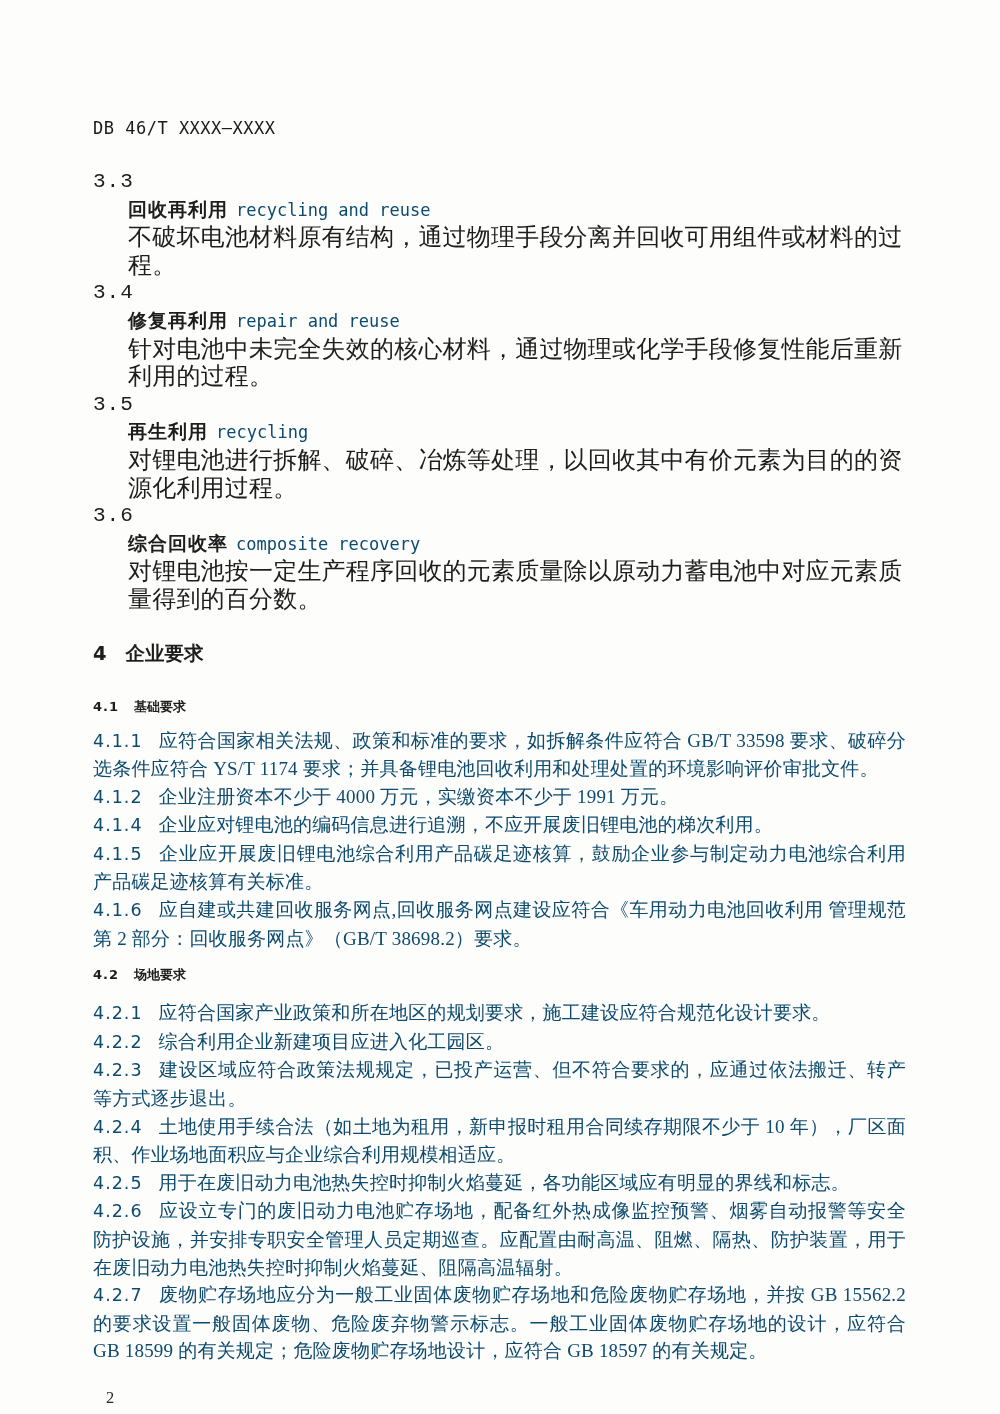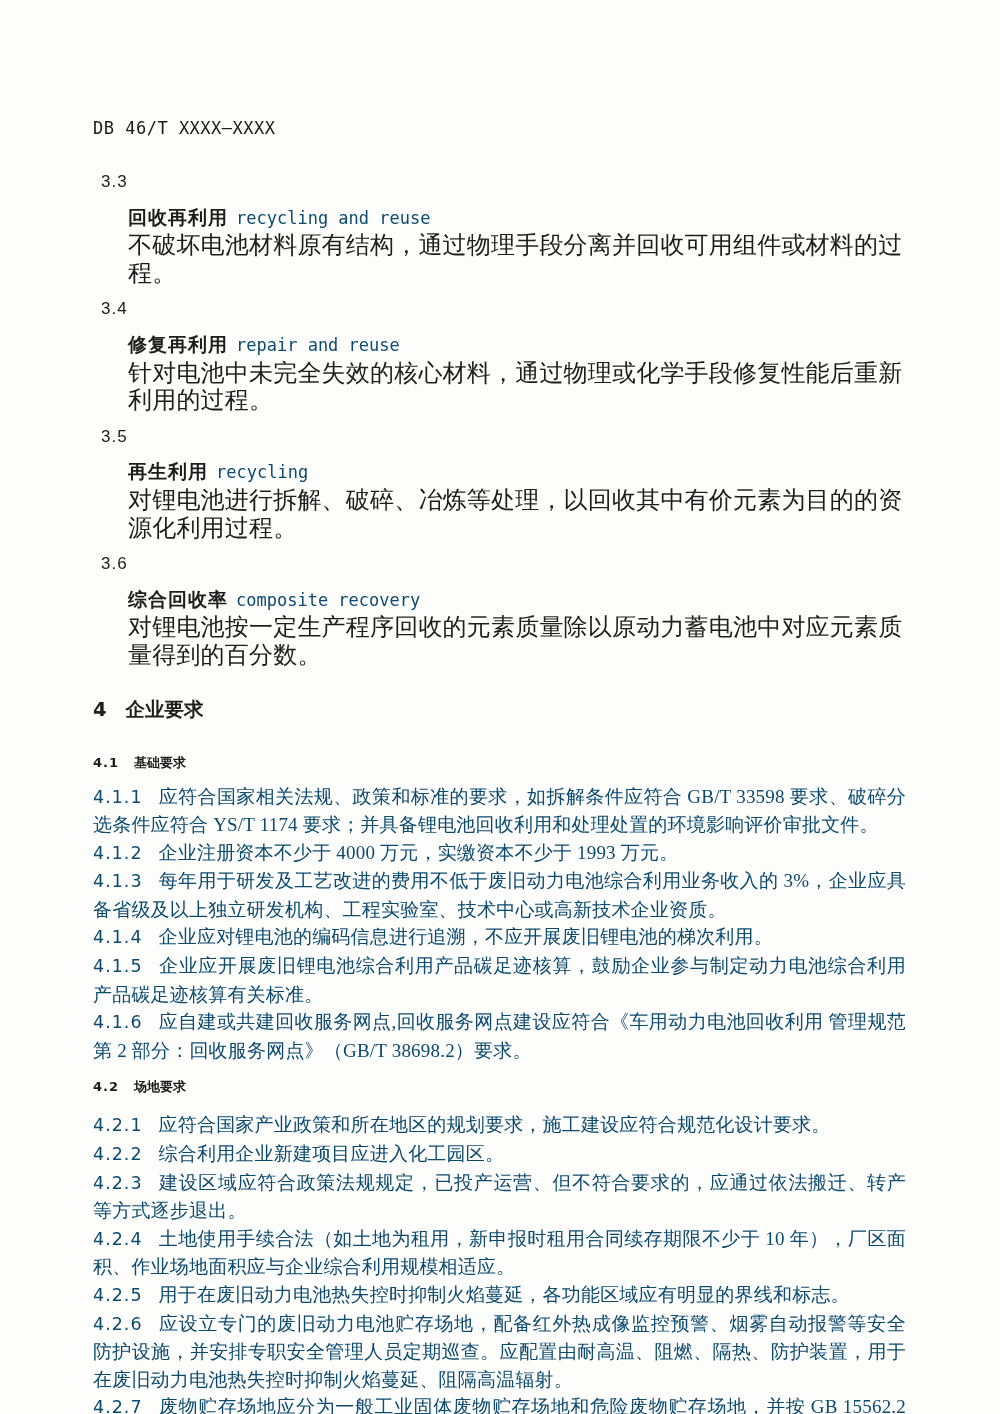--- a/index.html
+++ b/index.html
@@ -19,24 +19,24 @@
     font-family: "DejaVu Sans Mono", monospace;
     font-size: 17px;
     letter-spacing: 0.5px;
     color: #1a1a1a;
     margin: 0 0 30px 0;
     line-height: 20px;
   }
   
   .term-section { margin: 0; }
   .term-num {
-    font-family: Liberation Sans, sans-serif;
-    font-size: 17px;
+    font-family: Liberation Mono, monospace;
+    font-size: 21px;
     line-height: 27.6px;
-    margin: 8px;
+    margin: 0;
     letter-spacing: 1px;
   }
   .term-line {
     margin: 0;
     padding-left: 35px;
     line-height: 27.6px;
     white-space: nowrap;
   }
   .term-zh {
     font-family: "DejaVu Sans", "Liberation Sans", sans-serif;
@@ -130,22 +130,21 @@
     <p class="term-num">3.6</p>
     <p class="term-line"><span class="term-zh">综合回收率</span><span class="term-en">composite recovery</span></p>
     <p class="definition">对锂电池按一定生产程序回收的元素质量除以原动力蓄电池中对应元素质量得到的百分数。</p>
   </div>
 
   <h2 class="chapter-heading"><span class="h-num">4</span><span>企业要求</span></h2>
 
   <h3 class="sub-heading"><span class="h-num">4.1</span><span>基础要求</span></h3>
 
   <p class="clause"><span class="cnum">4.1.1</span><span>应符合国家相关法规、政策和标准的要求，如拆解条件应符合 GB/T 33598 要求、破碎分选条件应符合 YS/T 1174 要求；并具备锂电池回收利用和处理处置的环境影响评价审批文件。</span></p>
-  <p class="clause"><span class="cnum">4.1.2</span><span>企业注册资本不少于 4000 万元，实缴资本不少于 1993 万元。</span></p>
-  <p class="clause"><span class="cnum">4.1.3</span><span>每年用于研发及工艺改进的费用不低于废旧动力电池综合利用业务收入的 3%，企业应具备省级及以上独立研发机构、工程实验室、技术中心或高新技术企业资质。</span></p>
+  <p class="clause"><span class="cnum">4.1.2</span><span>企业注册资本不少于 4000 万元，实缴资本不少于 1991 万元。</span></p>
   <p class="clause"><span class="cnum">4.1.4</span><span>企业应对锂电池的编码信息进行追溯，不应开展废旧锂电池的梯次利用。</span></p>
   <p class="clause"><span class="cnum">4.1.5</span><span>企业应开展废旧锂电池综合利用产品碳足迹核算，鼓励企业参与制定动力电池综合利用产品碳足迹核算有关标准。</span></p>
   <p class="clause"><span class="cnum">4.1.6</span><span>应自建或共建回收服务网点,回收服务网点建设应符合《车用动力电池回收利用 管理规范 第 2 部分：回收服务网点》（GB/T 38698.2）要求。</span></p>
 
   <h3 class="sub-heading sub-heading-2"><span class="h-num">4.2</span><span>场地要求</span></h3>
 
   <p class="clause"><span class="cnum">4.2.1</span><span>应符合国家产业政策和所在地区的规划要求，施工建设应符合规范化设计要求。</span></p>
   <p class="clause"><span class="cnum">4.2.2</span><span>综合利用企业新建项目应进入化工园区。</span></p>
   <p class="clause"><span class="cnum">4.2.3</span><span>建设区域应符合政策法规规定，已投产运营、但不符合要求的，应通过依法搬迁、转产等方式逐步退出。</span></p>
   <p class="clause"><span class="cnum">4.2.4</span><span>土地使用手续合法（如土地为租用，新申报时租用合同续存期限不少于 10 年），厂区面积、作业场地面积应与企业综合利用规模相适应。</span></p>

